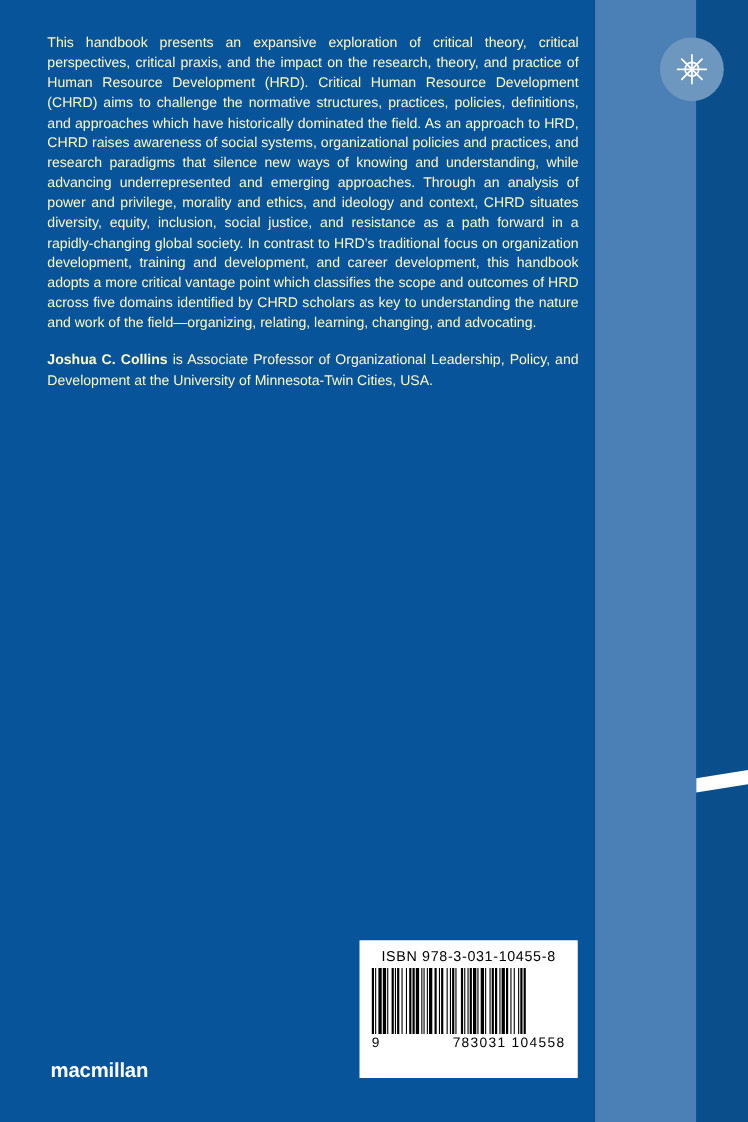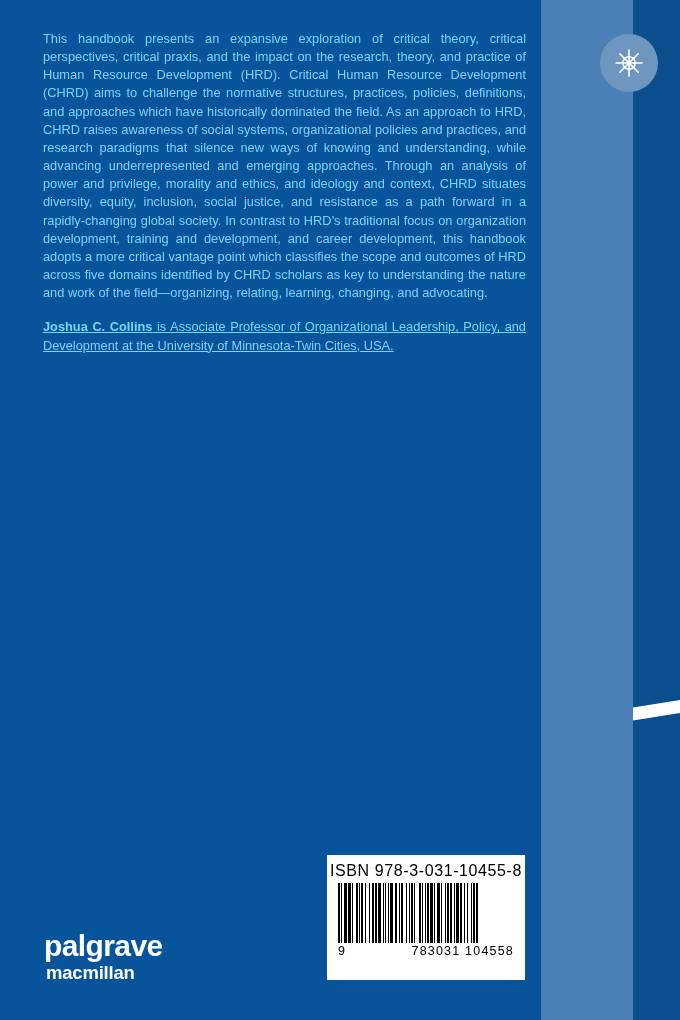--- a/index.html
+++ b/index.html
@@ -62,35 +62,34 @@
     justify-content: center;
   }
   .logo-mark svg { display: block; }
 
   
   .blurb {
     position: absolute;
     left: 43px;
     top: 30px;
     width: 483px;
-    color: #7dd3fc;
+    color: #fef9c3;
     font-size: 12.8px;
     line-height: 1.42;
     text-align: justify;
     -webkit-hyphens: none;
     hyphens: none;
   }
   .blurb p {
     margin: 0 0 13px 0;
     text-align: justify;
   }
   .blurb p:last-child { margin-bottom: 0; }
   .author-block {
     margin-top: 16px;
-    text-decoration: underline;
   }
   .author-block p {
     margin: 0 0 13px 0;
   }
   .author-name {
     font-weight: bold;
   }
 
   
   .wordmark {
@@ -123,21 +122,21 @@
     width: 198px;
     height: 125px;
     background: #ffffff;
     border: 1px solid #ffffff;
     box-sizing: border-box;
     padding: 0;
   }
   .isbn-text {
     text-align: center;
     font-family: "Liberation Sans", sans-serif;
-    font-size: 16px;
+    font-size: 13px;
     color: #000000;
     letter-spacing: 0.6px;
     padding-top: 6px;
     padding-bottom: 3px;
   }
   .bars {
     height: 60px;
     margin: 0 10px;
     display: flex;
     align-items: stretch;
@@ -196,21 +195,20 @@
   </div>
 
   <div class="blurb">
     <p>This handbook presents an expansive exploration of critical theory, critical perspectives, critical praxis, and the impact on the research, theory, and practice of Human Resource Development (HRD). Critical Human Resource Development (CHRD) aims to challenge the normative structures, practices, policies, definitions, and approaches which have historically dominated the field. As an approach to HRD, CHRD raises awareness of social systems, organizational policies and practices, and research paradigms that silence new ways of knowing and understanding, while advancing underrepresented and emerging approaches. Through an analysis of power and privilege, morality and ethics, and ideology and context, CHRD situates diversity, equity, inclusion, social justice, and resistance as a path forward in a rapidly-changing global society. In contrast to HRD’s traditional focus on organization development, training and development, and career development, this handbook adopts a more critical vantage point which classifies the scope and outcomes of HRD across five domains identified by CHRD scholars as key to understanding the nature and work of the field—organizing, relating, learning, changing, and advocating.</p>
     <div class="author-block">
       <p><span class="author-name">Joshua C. Collins</span><span> is Associate Professor of Organizational Leadership, Policy, and Development at the University of Minnesota-Twin Cities, USA.</span></p>
     </div>
   </div>
 
   <div class="wordmark">
-    <span class="w1">palgrave</span>
     <span class="w2">macmillan</span>
   </div>
 
   <div class="barcode-panel">
     <div class="isbn-text">ISBN 978-3-031-10455-8</div>
     <div class="bars" id="bars">
         <span style="width: 2.1px; background: rgb(0, 0, 0);"></span>
         <span style="width: 1.05px; background: transparent;"></span>
         <span style="width: 1.05px; background: rgb(0, 0, 0);"></span>
         <span style="width: 2.1px; background: transparent;"></span>

